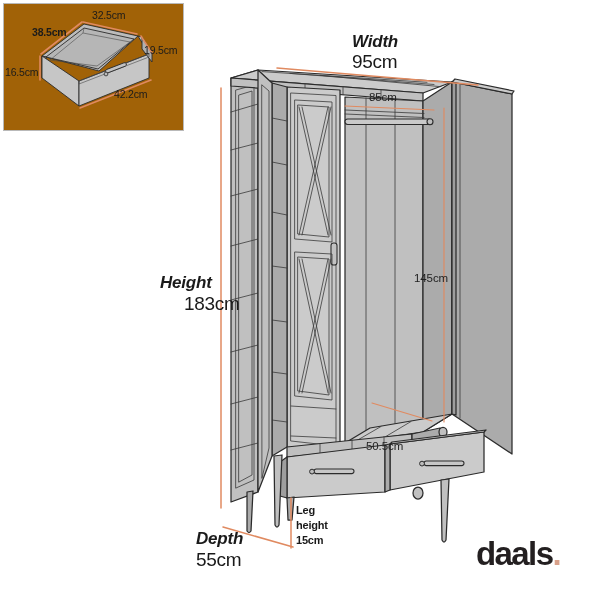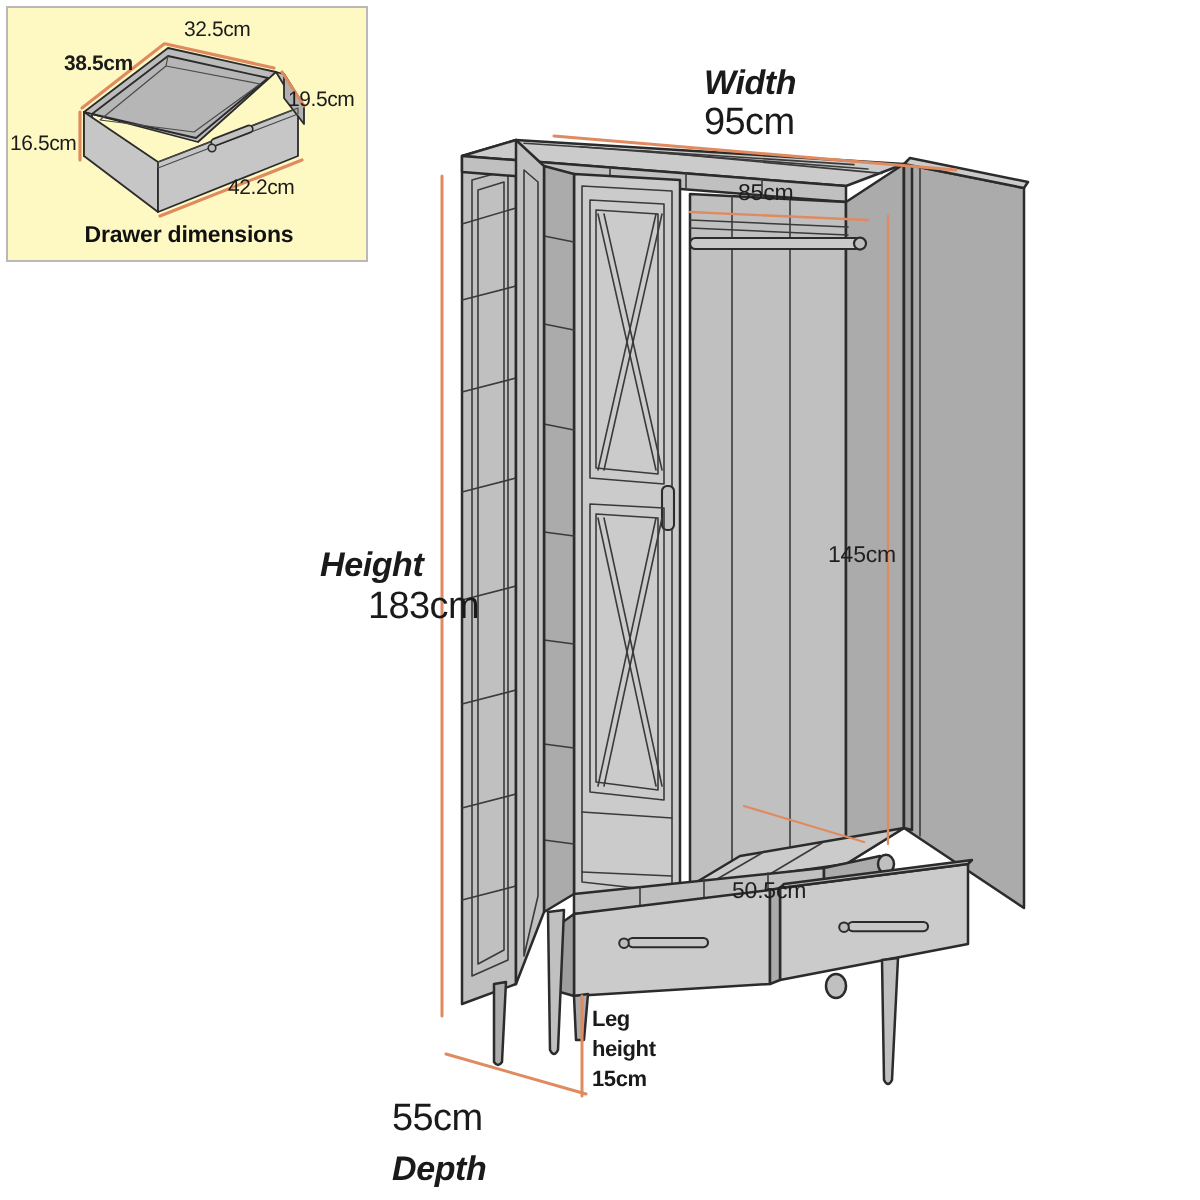--- a/index.html
+++ b/index.html
@@ -60,21 +60,21 @@
   }
 
   
   #inset-panel {
     position: absolute;
     left: 3px;
     top: 3px;
     width: 181px;
     height: 128px;
     border: 1px solid #b9b9b9;
-    background: #fef9c3;
+    background: #a16207;
     box-sizing: border-box;
   }
   #inset-svg {
     position: absolute;
     left: 0; top: 0;
     width: 181px;
     height: 128px;
   }
   .inset-dim {
     position: absolute;
@@ -325,21 +325,21 @@
       <line class="dimT" x1="372" y1="403" x2="432" y2="421"></line>
     </g>
   </svg>
 
   <div class="lbl dim-title" style="left:352px; top:33px;">Width</div>
   <div class="lbl dim-value" style="left:352px; top:52px;">95cm</div>
 
   <div class="lbl dim-title" style="left:160px; top:274px;">Height</div>
   <div class="lbl dim-value" style="left:160px; top:294px;margin-left:24px;">183cm</div>
 
-  <div class="lbl dim-title" style="left:196px; top:530px;margin-top:46px;">Depth</div>
+  <div class="lbl dim-title" style="left:196px; top:530px;">Depth</div>
   <div class="lbl dim-value" style="left:196px; top:550px;">55cm</div>
 
   <div class="lbl dim-leg" style="left:296px; top:504px;">Leg</div>
   <div class="lbl dim-leg" style="left:296px; top:519px;">height</div>
   <div class="lbl dim-leg" style="left:296px; top:534px;">15cm</div>
 
   <div class="lbl dim-small" style="left:369px; top:91px;">85cm</div>
   <div class="lbl dim-small" style="left:414px; top:258px;margin-top:14px;">145cm</div>
   <div class="lbl dim-small" style="left:366px; top:396px;margin-top:44px;">50.5cm</div>
 
@@ -388,17 +388,17 @@
       <line class="idim" x1="36" y1="52" x2="36" y2="76"></line>
       <line class="idim" x1="76" y1="104" x2="147" y2="76"></line>
     </svg>
 
     <div class="inset-dim" style="left:88px; top:5px;">32.5cm</div>
     <div class="inset-dim" style="left:28px; top:22px;font-weight:bold;">38.5cm</div>
     <div class="inset-dim" style="left:140px; top:40px;">19.5cm</div>
     <div class="inset-dim" style="left:1px; top:62px;">16.5cm</div>
     <div class="inset-dim" style="left:110px; top:84px;">42.2cm</div>
 
-    <div id="inset-caption">Drawer dimensions</div>
   </div>
 
+  <div id="brand"><span>daals</span><span class="dot">.</span></div>
 
 </div>
 
 </body></html>

